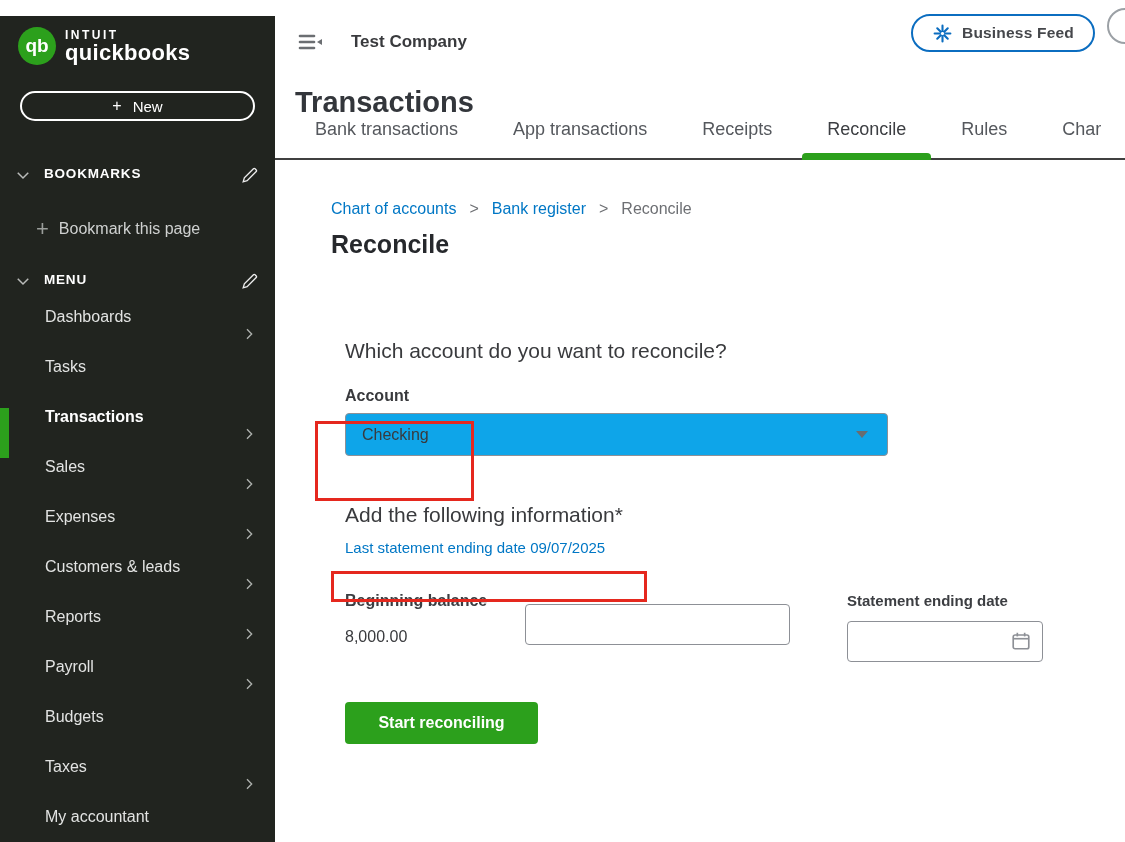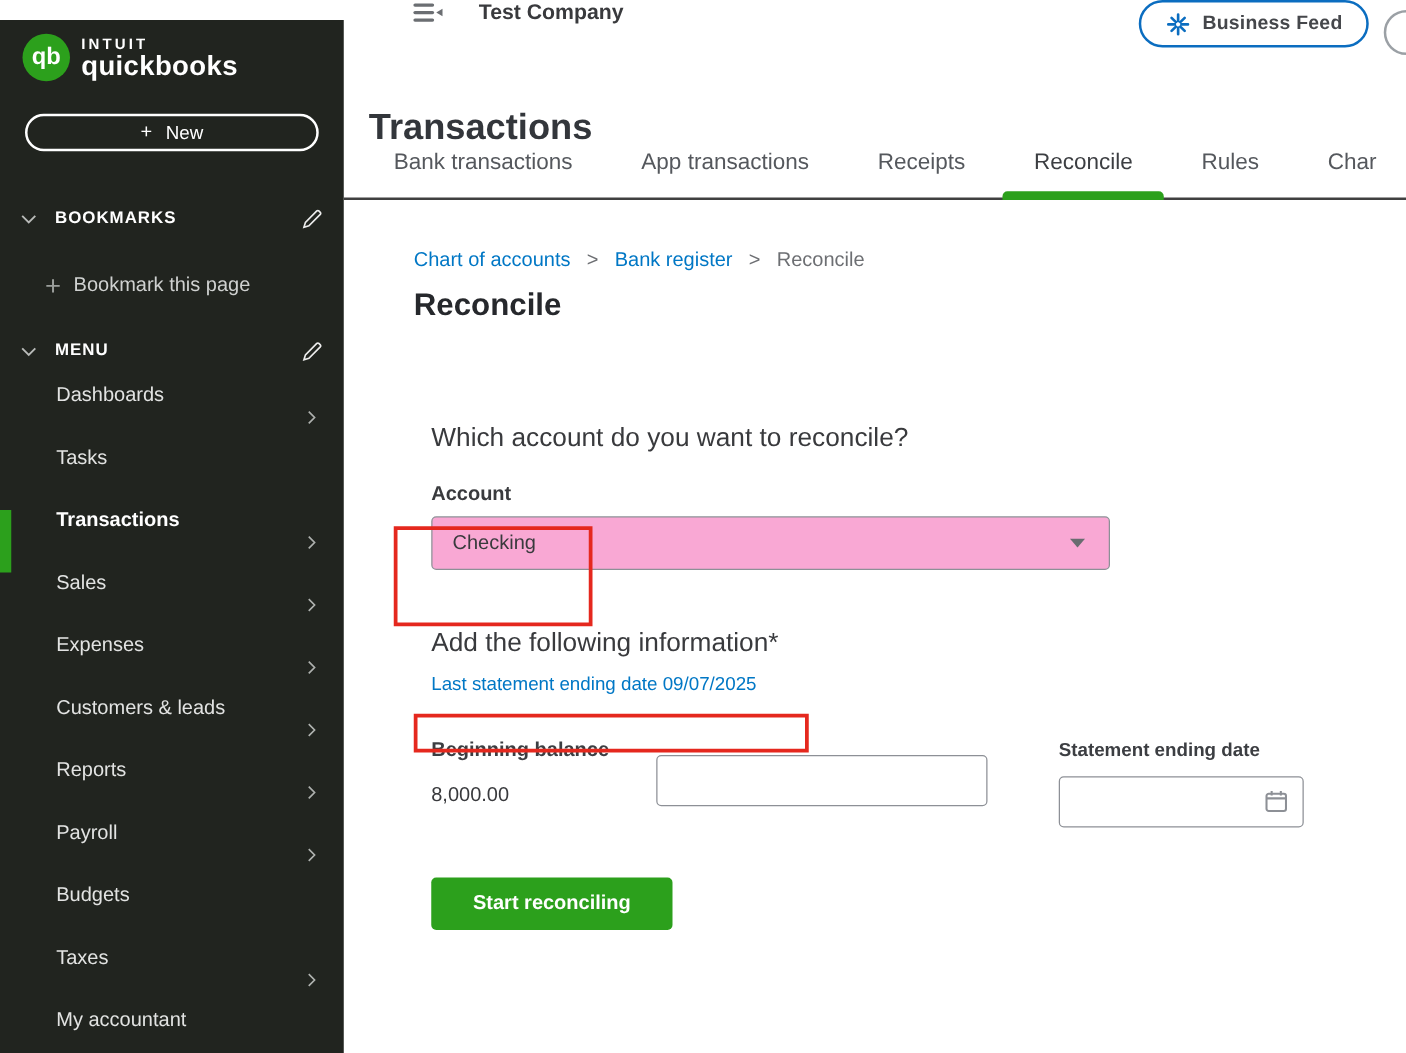--- a/index.html
+++ b/index.html
@@ -27,21 +27,21 @@
   .bookmark-item .plus { font-size:22px; color:#9b9e9b; margin-right:10px; font-weight:normal; }
   .menu-list { margin-top:14px; }
   .menu-item { position:relative; height:50px; display:flex; 
     padding:0 18px 0 45px; color:#e2e3e2; font-size:16px; cursor:pointer;flex-direction:column; }
   .menu-item .chev-right { margin-left:auto; width:16px; height:16px; stroke:#aeb1ae; fill:none; stroke-width:2; }
   .menu-item.active { color:#fff; font-weight:bold; }
   .menu-item.active::before { content:''; position:absolute; left:0; top:0; bottom:0; width:9px; background:#2ca01c; }
 
   
   .topbar { position:absolute; left:275px; top:0; right:0; height:52px; background:#fff;
-    display:flex; align-items:flex-start; padding-left:23px;margin-left:32px; }
+    display:flex; align-items:flex-end; padding-left:23px; }
   .collapse-icon { width:26px; height:20px; cursor:pointer; }
   .company-name { margin-left:27px; font-size:17px; font-weight:bold; color:#393a3d; }
   .bfeed { margin-left:auto; margin-right:30px; height:38px; border:2px solid #0b6dc0; border-radius:20px;
     display:flex; align-items:center; padding:0 19px; gap:9px; cursor:pointer; background:#fff; }
   .bfeed svg { width:21px; height:21px; stroke:#0b6dc0; stroke-width:2.4; fill:none; }
   .bfeed .bfeed-label { font-size:15.5px; font-weight:bold; color:#45474b; letter-spacing:0.2px; }
   .avatar-partial { position:absolute; right:-18px; top:8px; width:36px; height:36px;
     border:2px solid #9ba0a5; border-radius:50%; background:#fff; cursor:pointer; }
 
   
@@ -55,21 +55,21 @@
     background:#2ca01c; border-radius:4px 4px 0 0; }
   .crumb-block { margin:40px 0 0 56px; }
   .breadcrumb { font-size:16px; color:#6d6f73; display:flex; gap:13px; align-items:center; }
   .breadcrumb a { color:#0077c5; text-decoration:none; cursor:pointer; }
   .section-heading { margin-top:12px; font-size:25px; font-weight:bold; color:#26282c; }
 
   .form { margin-left:70px; }
   .question { margin-top:80px; font-size:21px; color:#393a3d; }
   .account-label { margin-top:24px; font-size:16px; font-weight:bold; }
   .select { position:relative; margin-top:8px; width:543px; height:43px; border:1px solid #8d9096;
-    border-radius:4px; display:flex; align-items:center; padding:0 16px; font-size:16px; cursor:pointer; background:#f9a8d4; }
+    border-radius:4px; display:flex; align-items:center; padding:0 16px; font-size:16px; cursor:pointer; background:#0ea5e9; }
   .select .caret { position:absolute; right:19px; width:0; height:0;
     border-left:6px solid transparent; border-right:6px solid transparent; border-top:7px solid #696c70; }
   .add-heading { margin-top:47px; font-size:21px; color:#393a3d; }
   .statement-link { display:inline-block; margin-top:12px; font-size:15px; color:#0077c5; text-decoration:none; cursor:pointer; }
   .fields-row { display:flex; margin-top:35px; }
   .col-begin { width:180px; }
   .col-begin .f-label { font-size:16px; font-weight:bold; }
   .col-begin .f-value { margin-top:18px; font-size:16px; }
   .col-balance { width:265px; }
   .col-date { width:196px; margin-left:57px; }

